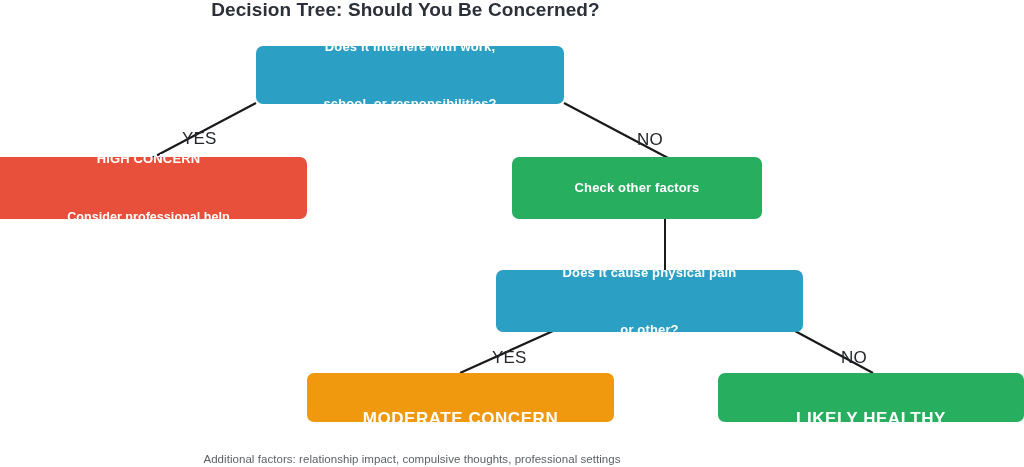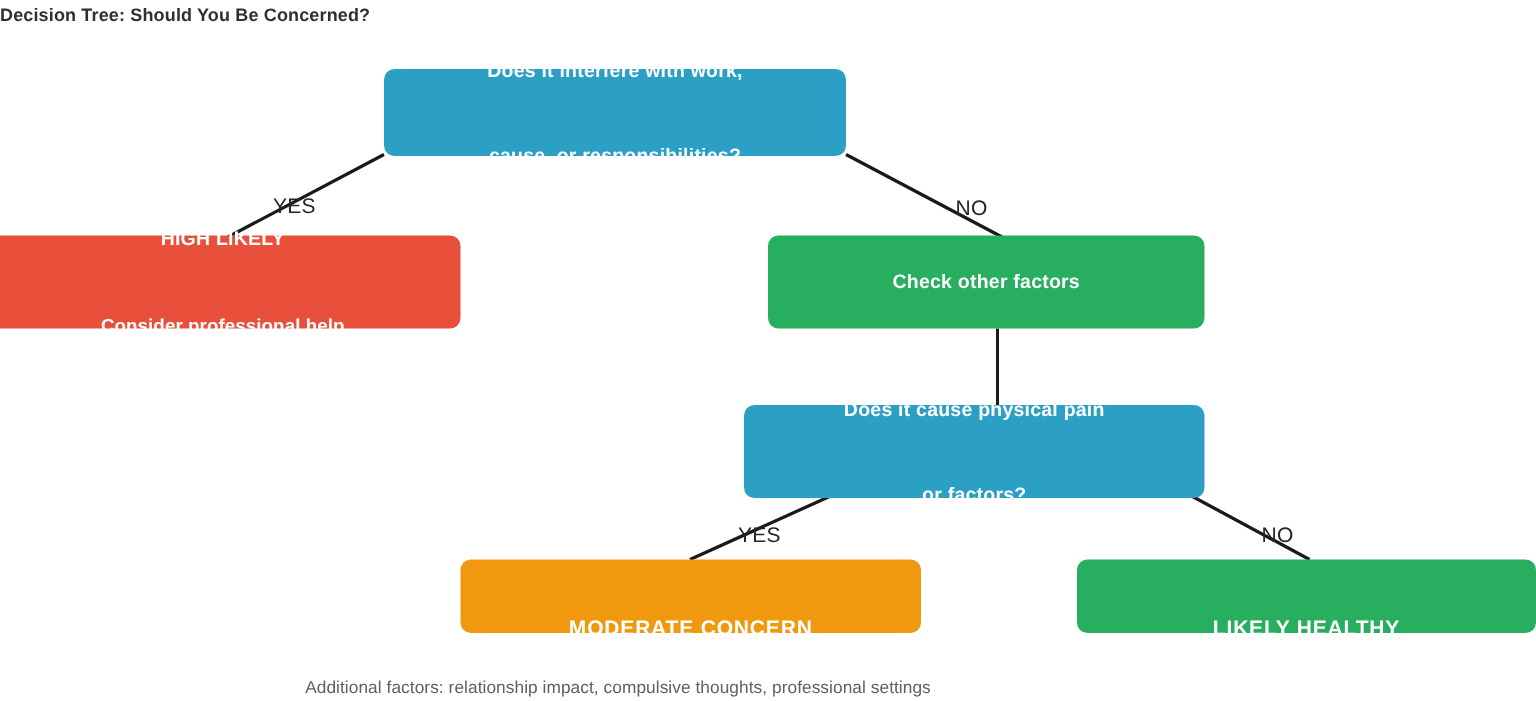--- a/index.html
+++ b/index.html
@@ -22,22 +22,22 @@
     width: 1024px;
     height: 467px;
   }
 
   
   .title {
     position: absolute;
     left: 0;
     top: 0;
     width: 811px;
-    text-align: left;
-    font-size: 12px;
+    text-align: center;
+    font-size: 19px;
     font-weight: bold;
     color: #2c3038;
     letter-spacing: 0.1px;
     line-height: 20px;
   }
 
   
   #edges {
     position: absolute;
     left: 0;
@@ -49,21 +49,21 @@
     stroke: #1a1a1a;
     stroke-width: 2.2;
   }
   #edges line.thin {
     stroke-width: 2;
   }
 
   
   .edge-label {
     position: absolute;
-    font-size: 14px;
+    font-size: 17px;
     color: #24262b;
     white-space: nowrap;
     letter-spacing: 0.2px;
     text-align: right;
   }
 
   
   .node {
     position: absolute;
     box-sizing: border-box;
@@ -83,21 +83,21 @@
     letter-spacing: 0.15px;
   }
   .node .sub {
     font-weight: bold;
     font-size: 12.5px;
     line-height: 17px;
     margin-top: 2px;
     letter-spacing: 0.05px;
   }
   .node.leaf-caps .main {
-    font-size: 14px;
+    font-size: 17px;
     letter-spacing: 0.55px;
     margin-top: 42px;
   }
 
   
   .footer {
     position: absolute;
     left: 0;
     top: 453px;
     width: 824px;
@@ -130,35 +130,35 @@
   <div class="edge-label" style="left:182px; top:129px;">YES</div>
 
   <div class="edge-label" style="left:637px; top:130px;">NO</div>
 
   <div class="edge-label" style="left:492px; top:348px;">YES</div>
 
   <div class="edge-label" style="left:841px; top:348px;">NO</div>
 
   <div class="node" style="left:256px; top:46px; width:308px; height:58px; background:#2c9fc4;">
     <div class="main">Does it interfere with work,</div>
-    <div class="main">cause, or responsibilities?</div>
+    <div class="main">school, or responsibilities?</div>
   </div>
 
   <div class="node" style="left:-10px; top:157px; width:317px; height:62px; background:#e8503c;">
-    <div class="main">HIGH LIKELY</div>
+    <div class="main">HIGH CONCERN</div>
     <div class="sub">Consider professional help</div>
   </div>
 
-  <div class="node" style="left:512px; top:157px; width:291px; height:62px; background:#27ae5f;">
+  <div class="node" style="left:512px; top:157px; width:250px; height:62px; background:#27ae5f;">
     <div class="main">Check other factors</div>
   </div>
 
   <div class="node" style="left:496px; top:270px; width:307px; height:62px; background:#2c9fc4;">
     <div class="main">Does it cause physical pain</div>
-    <div class="main">or factors?</div>
+    <div class="main">or other?</div>
   </div>
 
   <div class="node leaf-caps" style="left:307px; top:373px; width:307px; height:49px; background:#f0990f;">
     <div class="main">MODERATE CONCERN</div>
   </div>
 
   <div class="node leaf-caps" style="left:718px; top:373px; width:306px; height:49px; background:#27ae5f;">
     <div class="main">LIKELY HEALTHY</div>
   </div>
 

